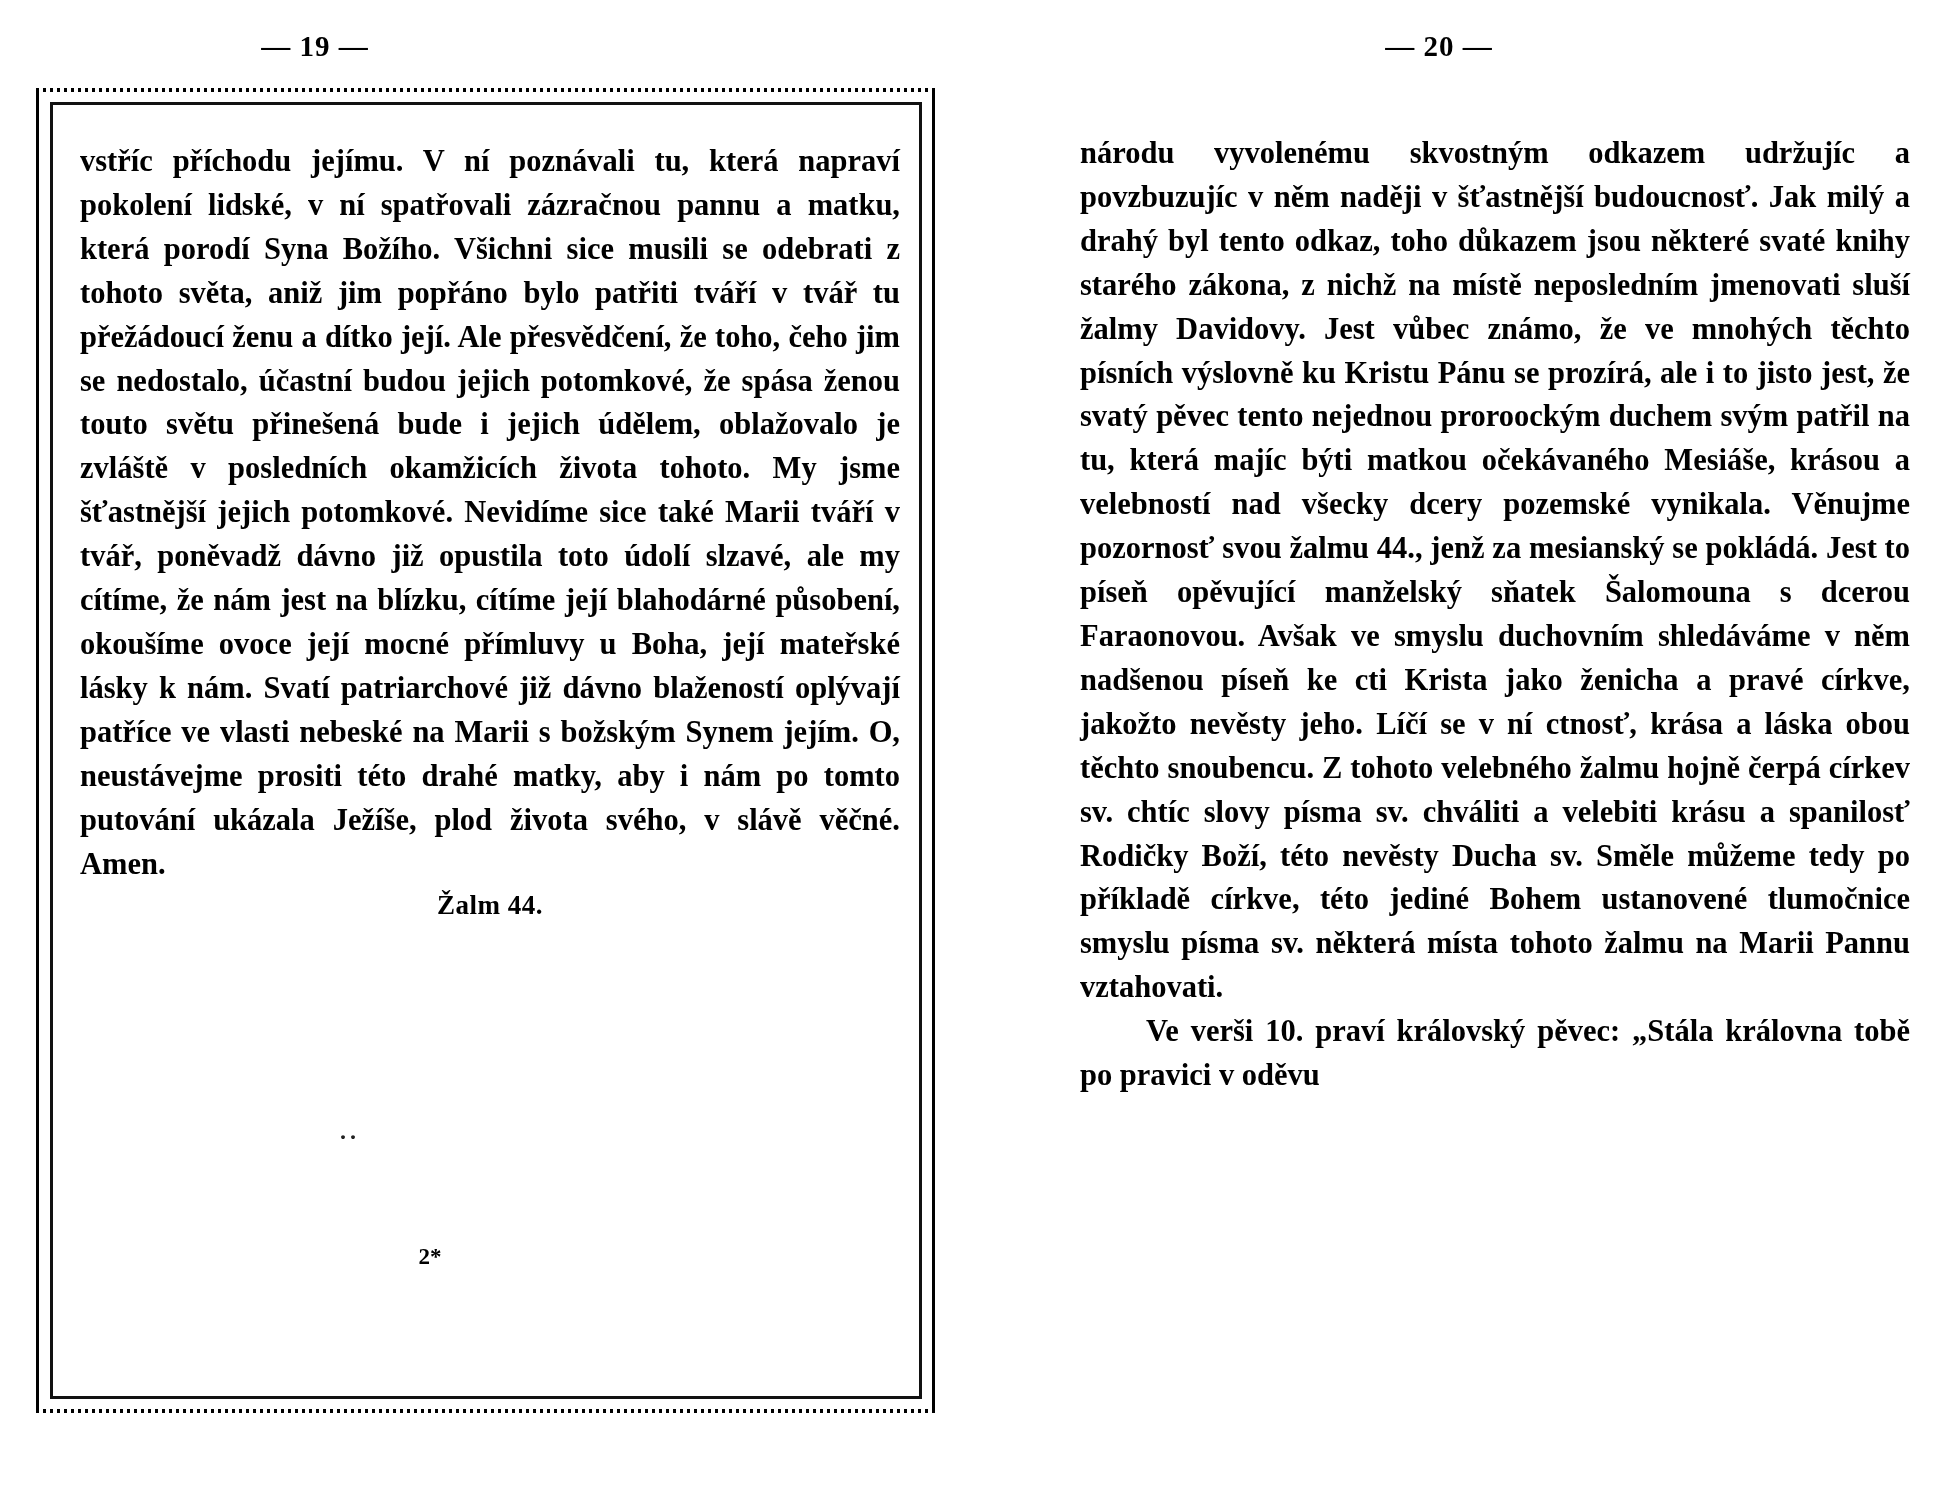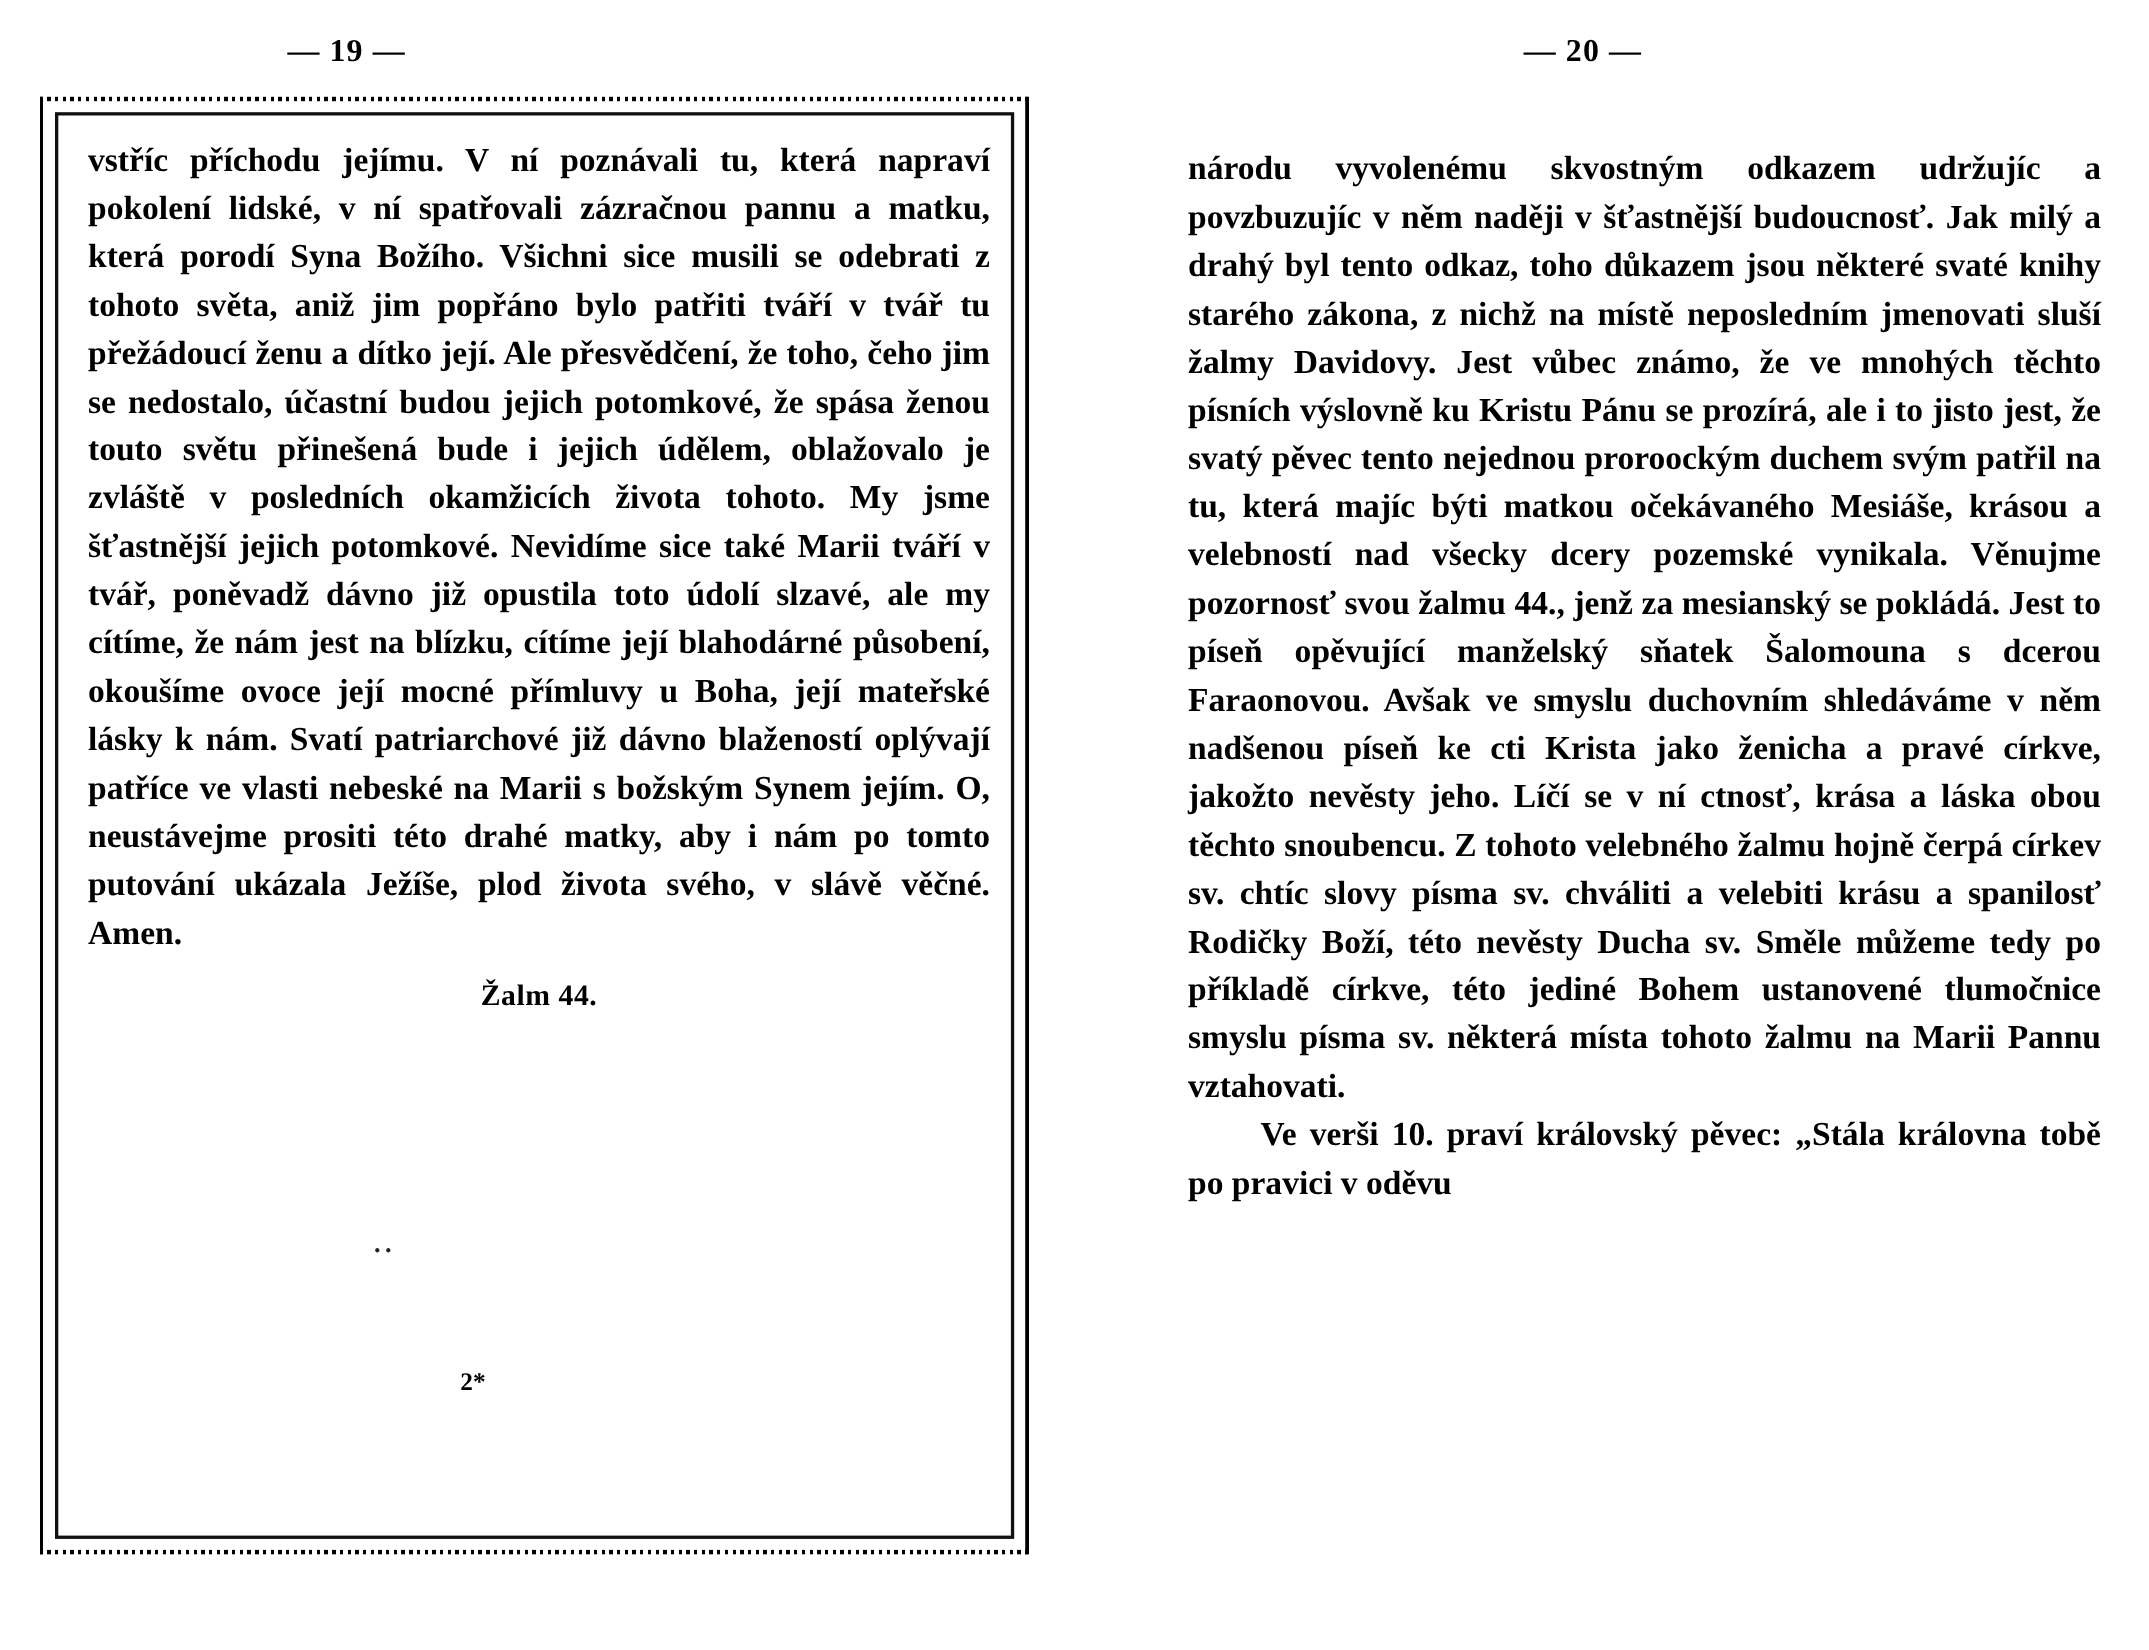--- a/index.html
+++ b/index.html
@@ -95,21 +95,21 @@
     position: absolute;
     font-size: 30.5px;
     line-height: 1.44;
     font-weight: bold;
     text-align: justify;
     -webkit-hyphens: none;
     hyphens: none;
     font-family: "Liberation Serif", serif;
   }
   .col-left {
-    top: 124px;
+    top: 140px;
     left: 80px;
     width: 820px;
   }
   .col-right {
     top: 132px;
     left: 103px;
     width: 830px;
   }
   p {
     margin: 0;
@@ -122,21 +122,20 @@
     text-align: center;
     font-weight: bold;
     font-size: 31px;
     margin-top: 50px;
     letter-spacing: 1px;
   }
   .section-title {
     text-align: center;
     font-weight: bold;
     font-size: 27px;
-    margin-top: 16px;
     margin-bottom: 28px;
     letter-spacing: 0.5px;
   }
   .sig-mark {
     position: absolute;
     bottom: 22px;
     left: 0;
     width: 860px;
     text-align: center;
     font-weight: bold;

